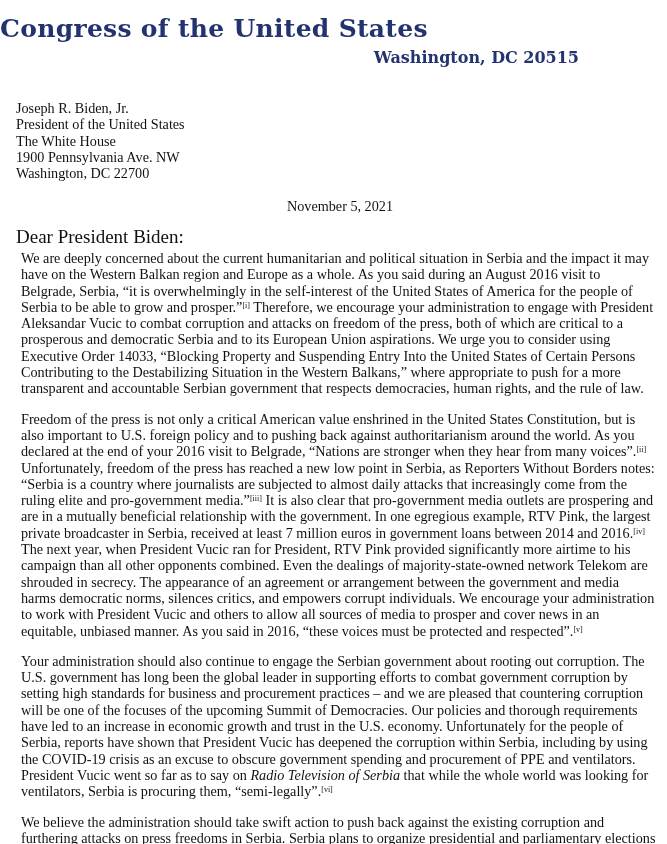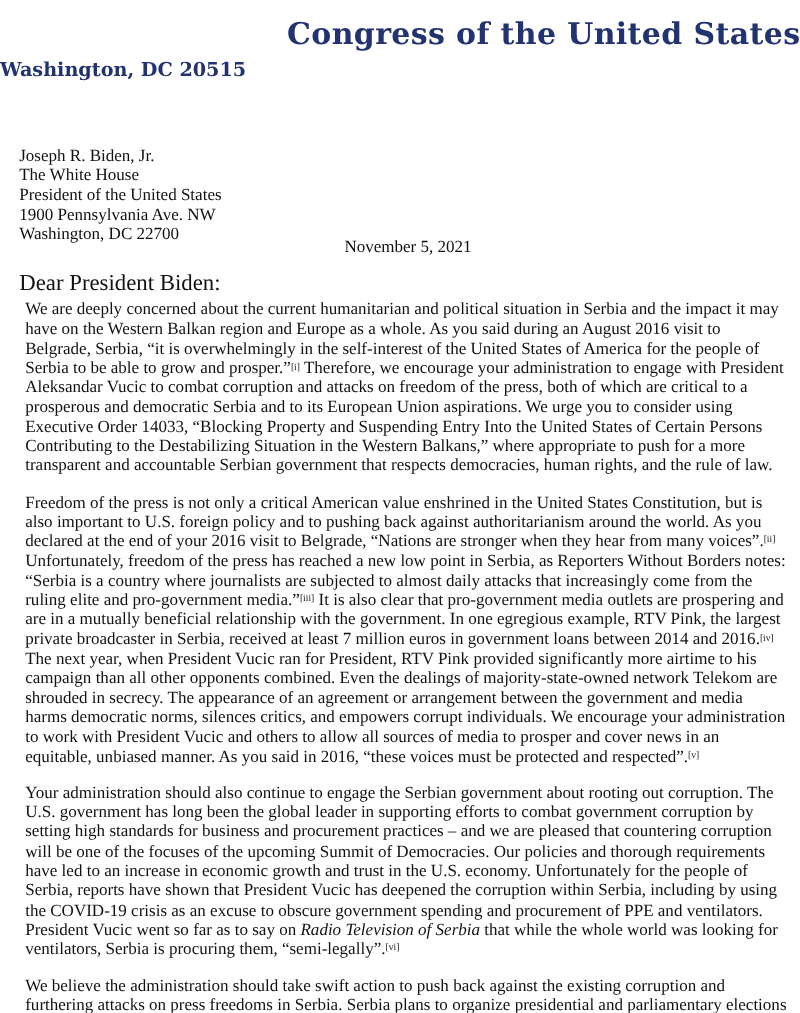--- a/index.html
+++ b/index.html
@@ -2,47 +2,47 @@
 <html><head>
 <meta charset="utf-8">
 <style>
   html, body { margin:0; padding:0; background:#ffffff; }
   body {
     width:667px; height:844px; overflow:hidden; position:relative;
     font-family: "Liberation Serif", "DejaVu Serif", serif;
     color:#111;
   }
   .lh-title {
-    position:absolute; left:0; width:667px; top:14px; text-align:right;
+    position:absolute; left:0; width:667px; top:14px; text-align:left;
     font-family: "DejaVu Serif", "Liberation Serif", serif;
     font-weight:bold; font-size:25px; letter-spacing:0.3px; color:#22336f;
   }
   .lh-sub {
-    position:absolute; left:0; width:579px; top:48px; text-align:left;
+    position:absolute; left:0; width:579px; top:48px; text-align:right;
     font-family: "DejaVu Serif", "Liberation Serif", serif;
     font-weight:bold; font-size:16px; color:#22336f;
   }
-  .addr { position:absolute; left:16px; top:100px; font-size:14.2px; line-height:16.3px;margin-top:22px; }
+  .addr { position:absolute; left:16px; top:100px; font-size:14.2px; line-height:16.3px; }
   .date { position:absolute; left:287px; top:198px; font-size:14.2px; }
   .salutation { position:absolute; left:16px; top:226px; font-size:19px; }
   .body { position:absolute; left:16px; top:250px; width:640px; font-size:14.2px; line-height:16.3px; }
   .para { margin:0 0 14px 5px; text-align:left; }
   sup { font-size:8px; vertical-align:top; position:relative; top:-1px; }
   em { font-style:italic; }
 </style>
 </head>
 <body>
 
 <div class="lh-title">Congress of the United States</div>
 <div class="lh-sub">Washington, DC 20515</div>
 
 <div class="addr">
   <div>Joseph R. Biden, Jr.</div>
+  <div>President of the United States</div>
   <div>The White House</div>
-  <div>President of the United States</div>
   <div>1900 Pennsylvania Ave. NW</div>
   <div>Washington, DC 22700</div>
 </div>
 
 <div class="date">November 5, 2021</div>
 <div class="salutation">Dear President Biden:</div>
 
 <div class="body">
   <p class="para"><span>We are deeply concerned about the current humanitarian and political situation in Serbia and the impact it may have on the Western Balkan region and Europe as a whole. As you said during an August 2016 visit to Belgrade, Serbia, “it is overwhelmingly in the self-interest of the United States of America for the people of Serbia to be able to grow and prosper.”</span><sup>[i]</sup><span> Therefore, we encourage your administration to engage with President Aleksandar Vucic to combat corruption and attacks on freedom of the press, both of which are critical to a prosperous and democratic Serbia and to its European Union aspirations. We urge you to consider using Executive Order 14033, “Blocking Property and Suspending Entry Into the United States of Certain Persons Contributing to the Destabilizing Situation in the Western Balkans,” where appropriate to push for a more transparent and accountable Serbian government that respects democracies, human rights, and the rule of law.</span></p>
   <p class="para"><span>Freedom of the press is not only a critical American value enshrined in the United States Constitution, but is also important to U.S. foreign policy and to pushing back against authoritarianism around the world. As you declared at the end of your 2016 visit to Belgrade, “Nations are stronger when they hear from many voices”.</span><sup>[ii]</sup><span> Unfortunately, freedom of the press has reached a new low point in Serbia, as Reporters Without Borders notes: “Serbia is a country where journalists are subjected to almost daily attacks that increasingly come from the ruling elite and pro-government media.”</span><sup>[iii]</sup><span> It is also clear that pro-government media outlets are prospering and are in a mutually beneficial relationship with the government. In one egregious example, RTV Pink, the largest private broadcaster in Serbia, received at least 7 million euros in government loans between 2014 and 2016.</span><sup>[iv]</sup><span> The next year, when President Vucic ran for President, RTV Pink provided significantly more airtime to his campaign than all other opponents combined. Even the dealings of majority-state-owned network Telekom are shrouded in secrecy. The appearance of an agreement or arrangement between the government and media harms democratic norms, silences critics, and empowers corrupt individuals. We encourage your administration to work with President Vucic and others to allow all sources of media to prosper and cover news in an equitable, unbiased manner. As you said in 2016, “these voices must be protected and respected”.</span><sup>[v]</sup></p>

